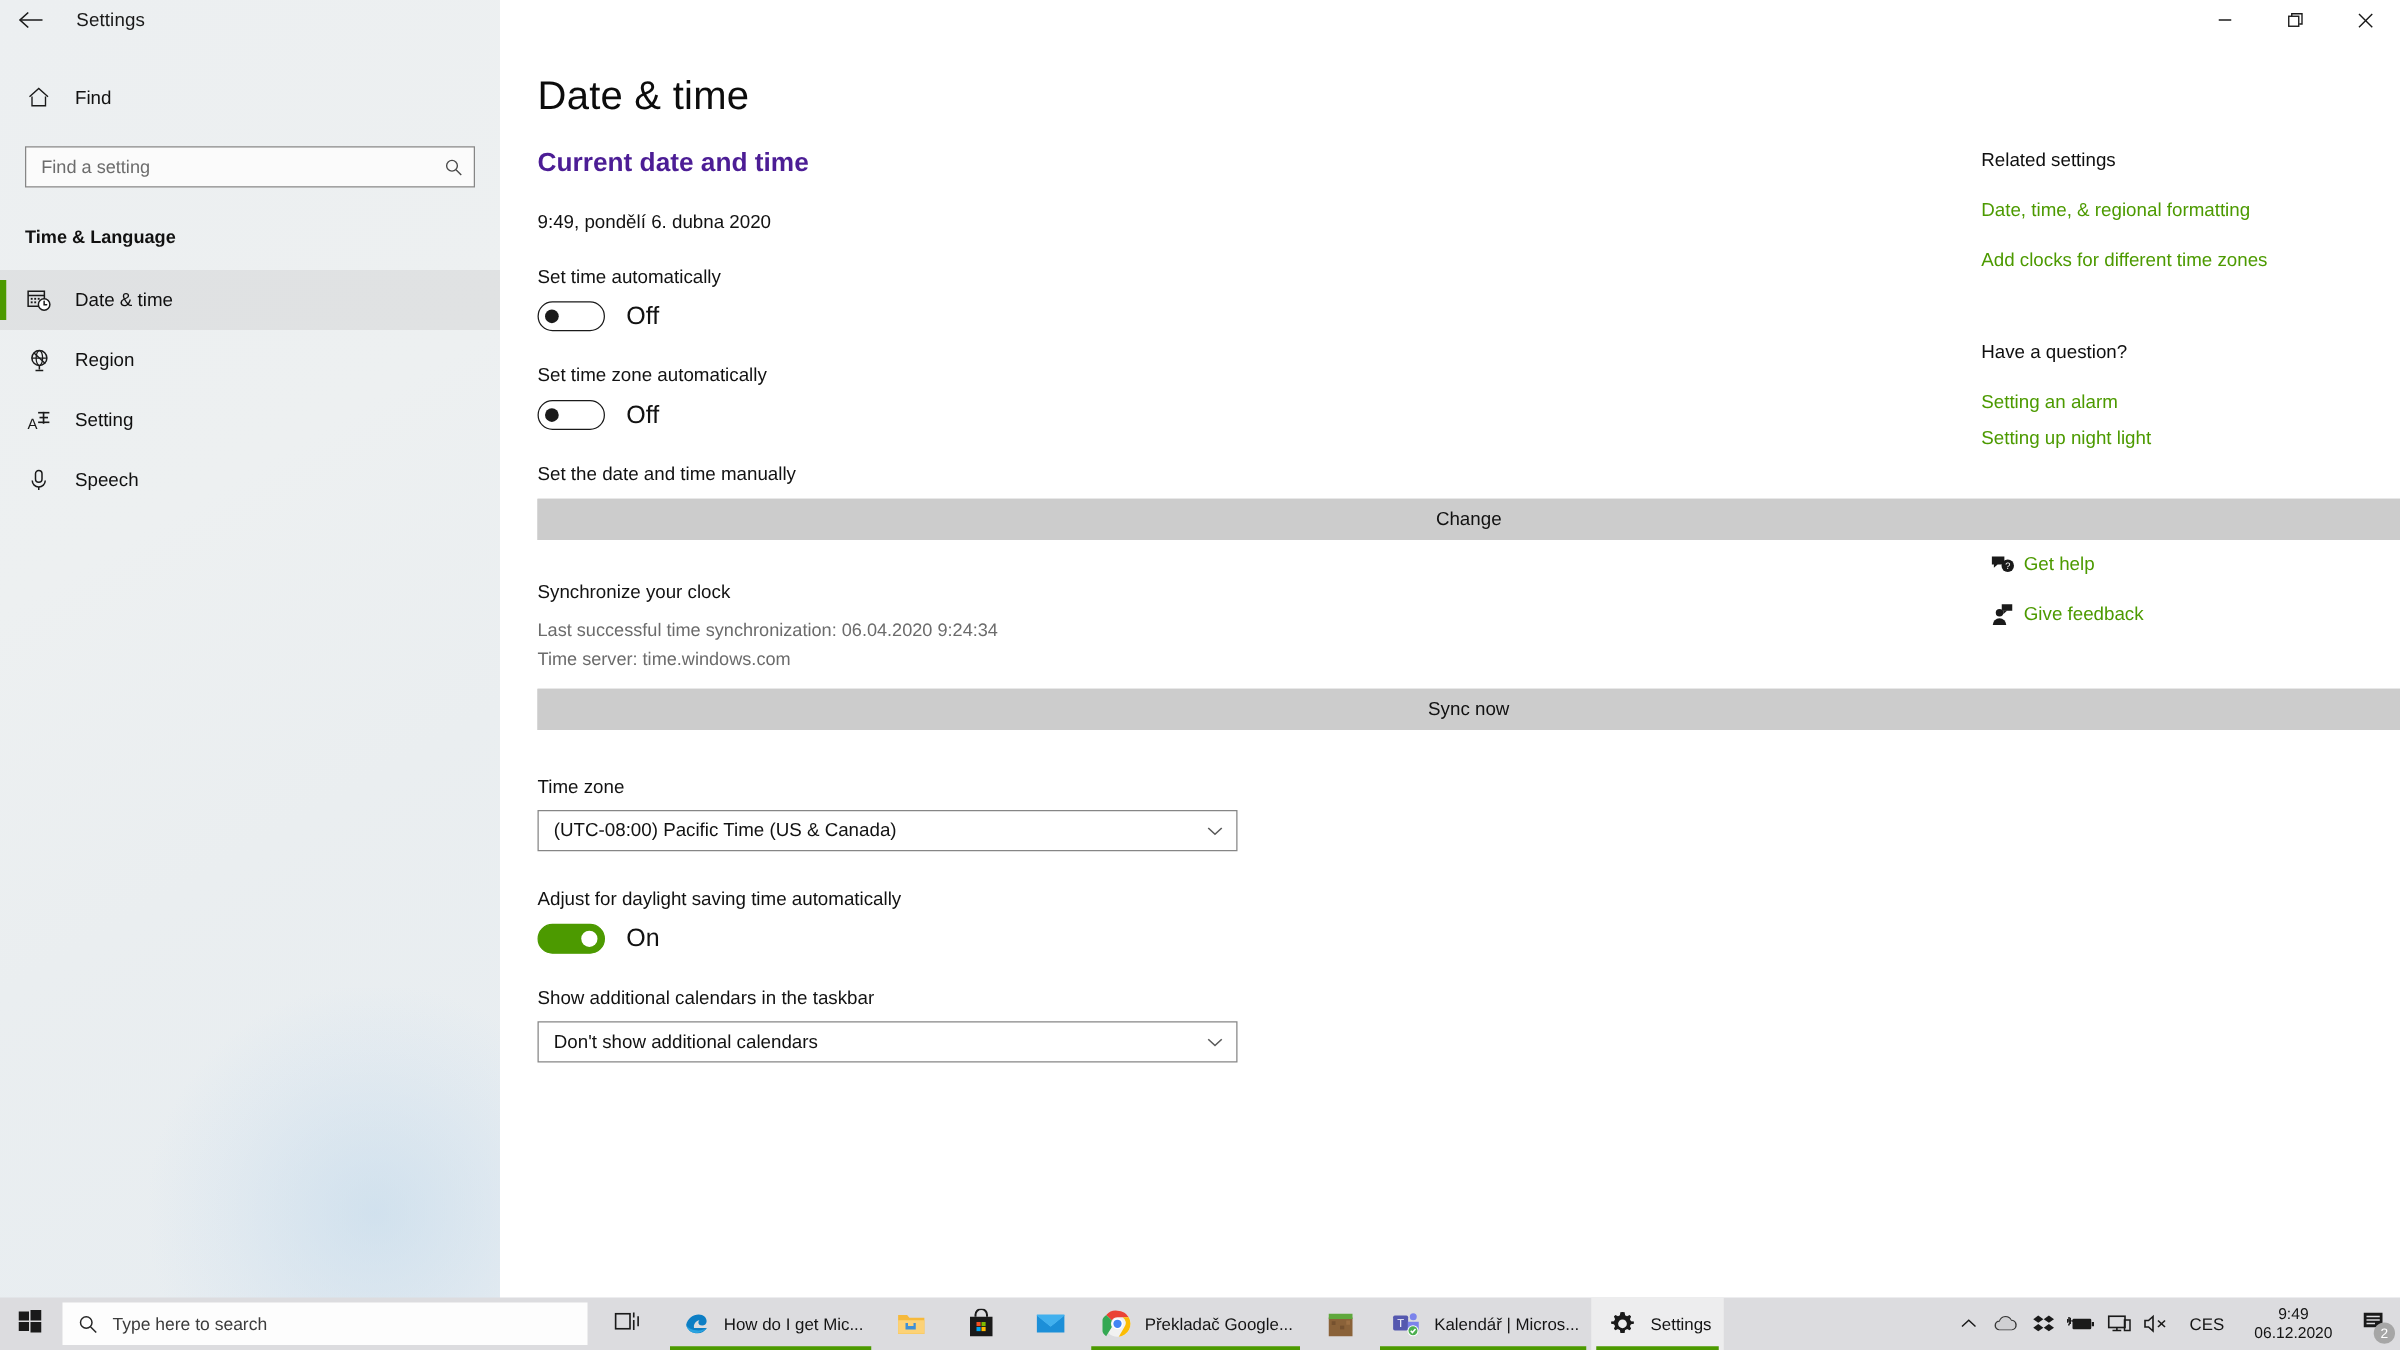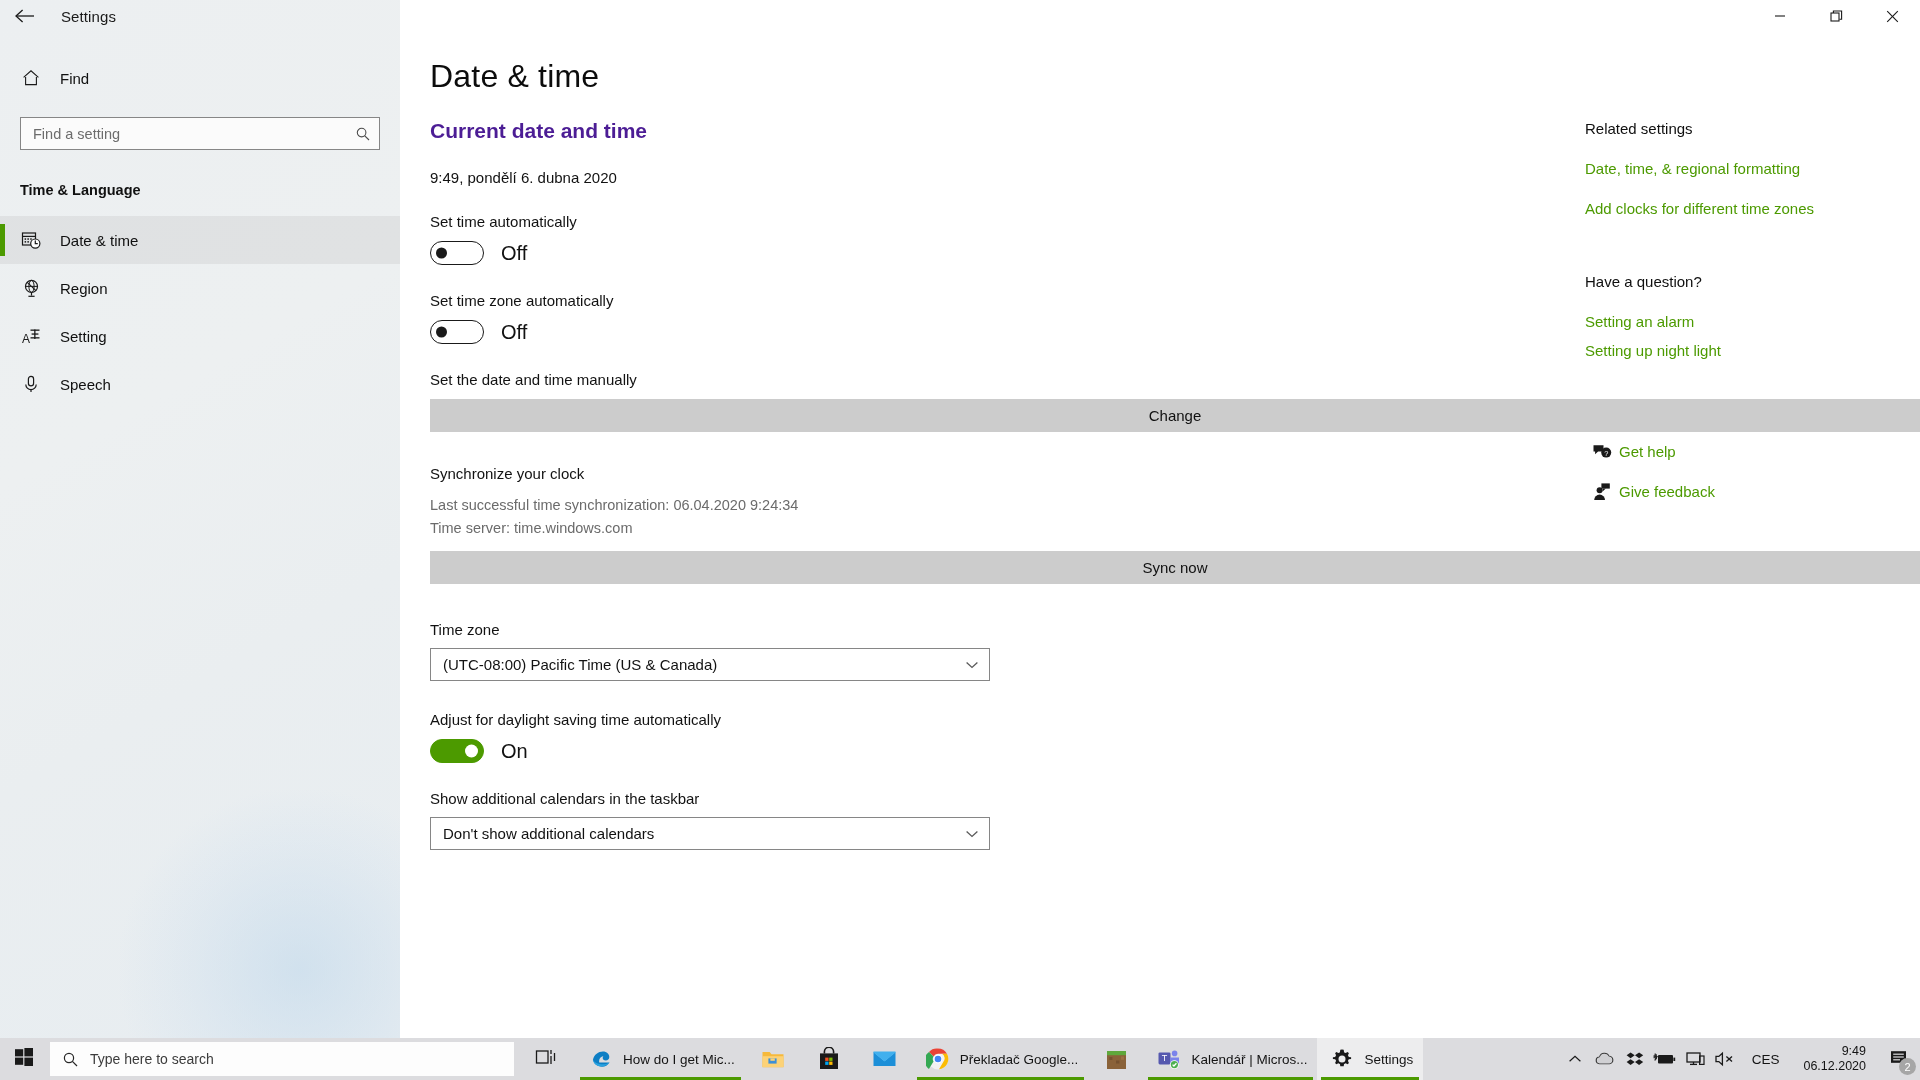--- a/index.html
+++ b/index.html
@@ -235,21 +235,21 @@
     width: 1920px; height: 42px;
     background: #dcdcdf;
     display: flex; align-items: center;
     z-index: 40;
   }
   .start-btn {
     width: 48px; height: 42px;
     display: flex; align-items: center; justify-content: center;
   }
   .tb-search {
-    width: 464px; height: 34px;
+    width: 420px; height: 34px;
     background: #fdfdfd;
     display: flex; align-items: center;
     margin-left: 2px;
   }
   .tb-search .s-ico { width: 40px; display:flex; align-items:center; justify-content:center; }
   .tb-search .s-ph { font-size: 14px; color: #3c3c3c; }
   .taskview {
     width: 48px; height: 42px;
     display: flex; align-items: center; justify-content: center;
     margin-left: 8px;
@@ -284,21 +284,21 @@
     width: 30px; height: 42px;
     display: flex; align-items: center; justify-content: center;
   }
   .tray-lang {
     font-size: 13.5px; color: #141414;
     padding: 0 12px; height: 42px;
     display: flex; align-items: center;
   }
   .tray-clock {
     height: 42px; padding: 0 12px;
-    display: flex; flex-direction: column; align-items: flex-end; justify-content: center;
+    display: flex; flex-direction: column; align-items: center; justify-content: center;
     line-height: 15px;
   }
   .tray-clock span { font-size: 12.5px; color: #141414; }
   .tray-notif {
     width: 42px; height: 42px;
     display: flex; align-items: center; justify-content: center;
     position: relative;
   }
   .notif-badge {
     position: absolute; right: 4px; bottom: 5px;

